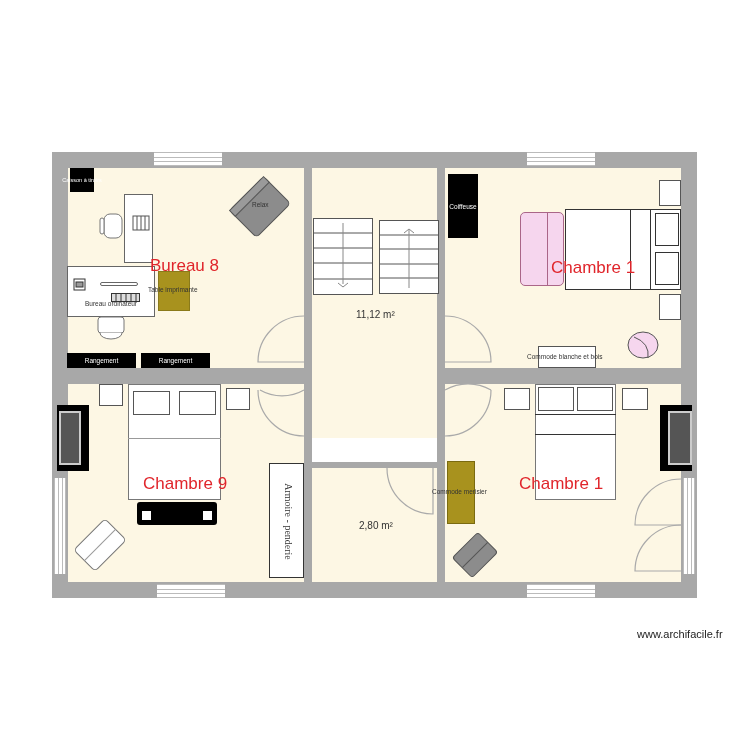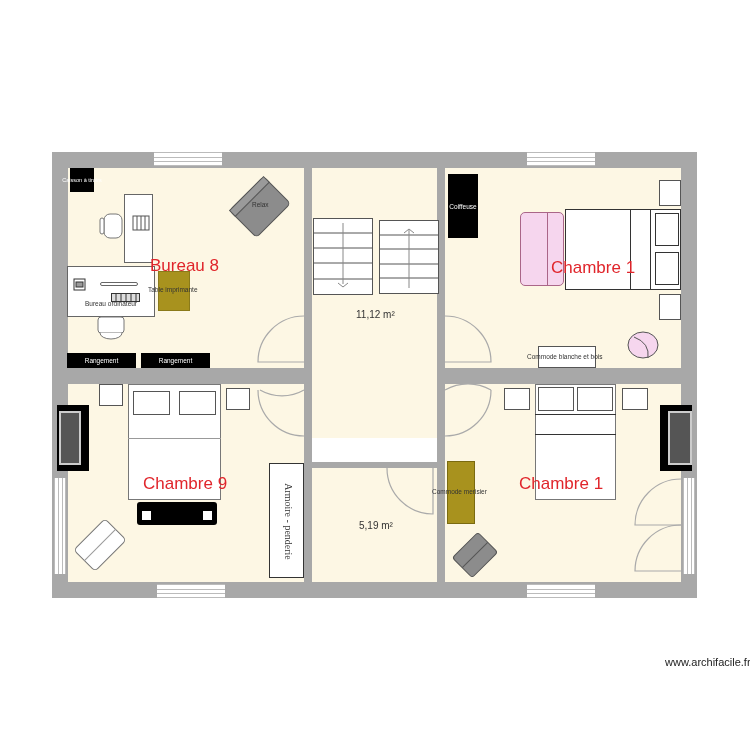--- a/index.html
+++ b/index.html
@@ -164,34 +164,34 @@
 <div class="furn" style="left:269px;top:463px;width:35px;height:115px;background:#fff;border:1px solid #333;"></div>
 <span class="ftext" style="left:250px;top:516px;transform:rotate(90deg);font-family:'Liberation Serif',serif;font-size:10px;">Armoire - penderie</span>
 <svg style="left:72px;top:520px;" width="56" height="50">
   <g transform="rotate(-45 28 25)">
     <rect x="6" y="10" width="44" height="30" rx="4" fill="#fff" stroke="#777"></rect>
     <line x1="6" y1="25" x2="50" y2="25" stroke="#999"></line>
   </g>
 </svg>
 <span class="room-label" style="left:143px;top:474px;">Chambre 9</span>
 
-<span class="area-label" style="left:359px;top:520px;">5,19 m²</span>
+<span class="area-label" style="left:359px;top:520px;">2,80 m²</span>
 
 <div class="furn" style="left:504px;top:388px;width:26px;height:22px;background:#fff;border:1px solid #555;"></div>
 <div class="furn" style="left:622px;top:388px;width:26px;height:22px;background:#fff;border:1px solid #555;"></div>
 <div class="furn" style="left:535px;top:384px;width:81px;height:116px;background:#fff;border:1px solid #777;"></div>
 <div class="furn" style="left:538px;top:387px;width:36px;height:24px;background:#fff;border:1px solid #555;"></div>
 <div class="furn" style="left:577px;top:387px;width:36px;height:24px;background:#fff;border:1px solid #555;"></div>
 <div class="furn" style="left:535px;top:414px;width:81px;height:1px;background:#333;"></div>
 <div class="furn" style="left:535px;top:434px;width:81px;height:1px;background:#333;"></div>
 <div class="furn" style="left:660px;top:405px;width:32px;height:66px;background:#000;"></div>
 <div class="furn" style="left:668px;top:411px;width:24px;height:54px;background:#555;border:2px solid #ccc;"></div>
 <div class="furn" style="left:447px;top:461px;width:28px;height:63px;background:#a8921e;border:1px solid #7a6a10;"></div>
 <span class="ftext" style="left:432px;top:488px;">Commode merisier</span>
 <svg style="left:452px;top:533px;" width="46" height="44">
   <g transform="rotate(-45 23 22)">
     <rect x="5" y="8" width="36" height="28" rx="3" fill="#8c8c8c" stroke="#555"></rect>
     <line x1="5" y1="22" x2="41" y2="22" stroke="#555"></line>
   </g>
 </svg>
 <span class="room-label" style="left:519px;top:474px;">Chambre 1</span>
 
-<span class="footer" style="left:637px;top:656px;margin-left:28px;">www.archifacile.fr</span>
+<span class="footer" style="left:637px;top:628px;">www.archifacile.fr</span>
 
 </body></html>

